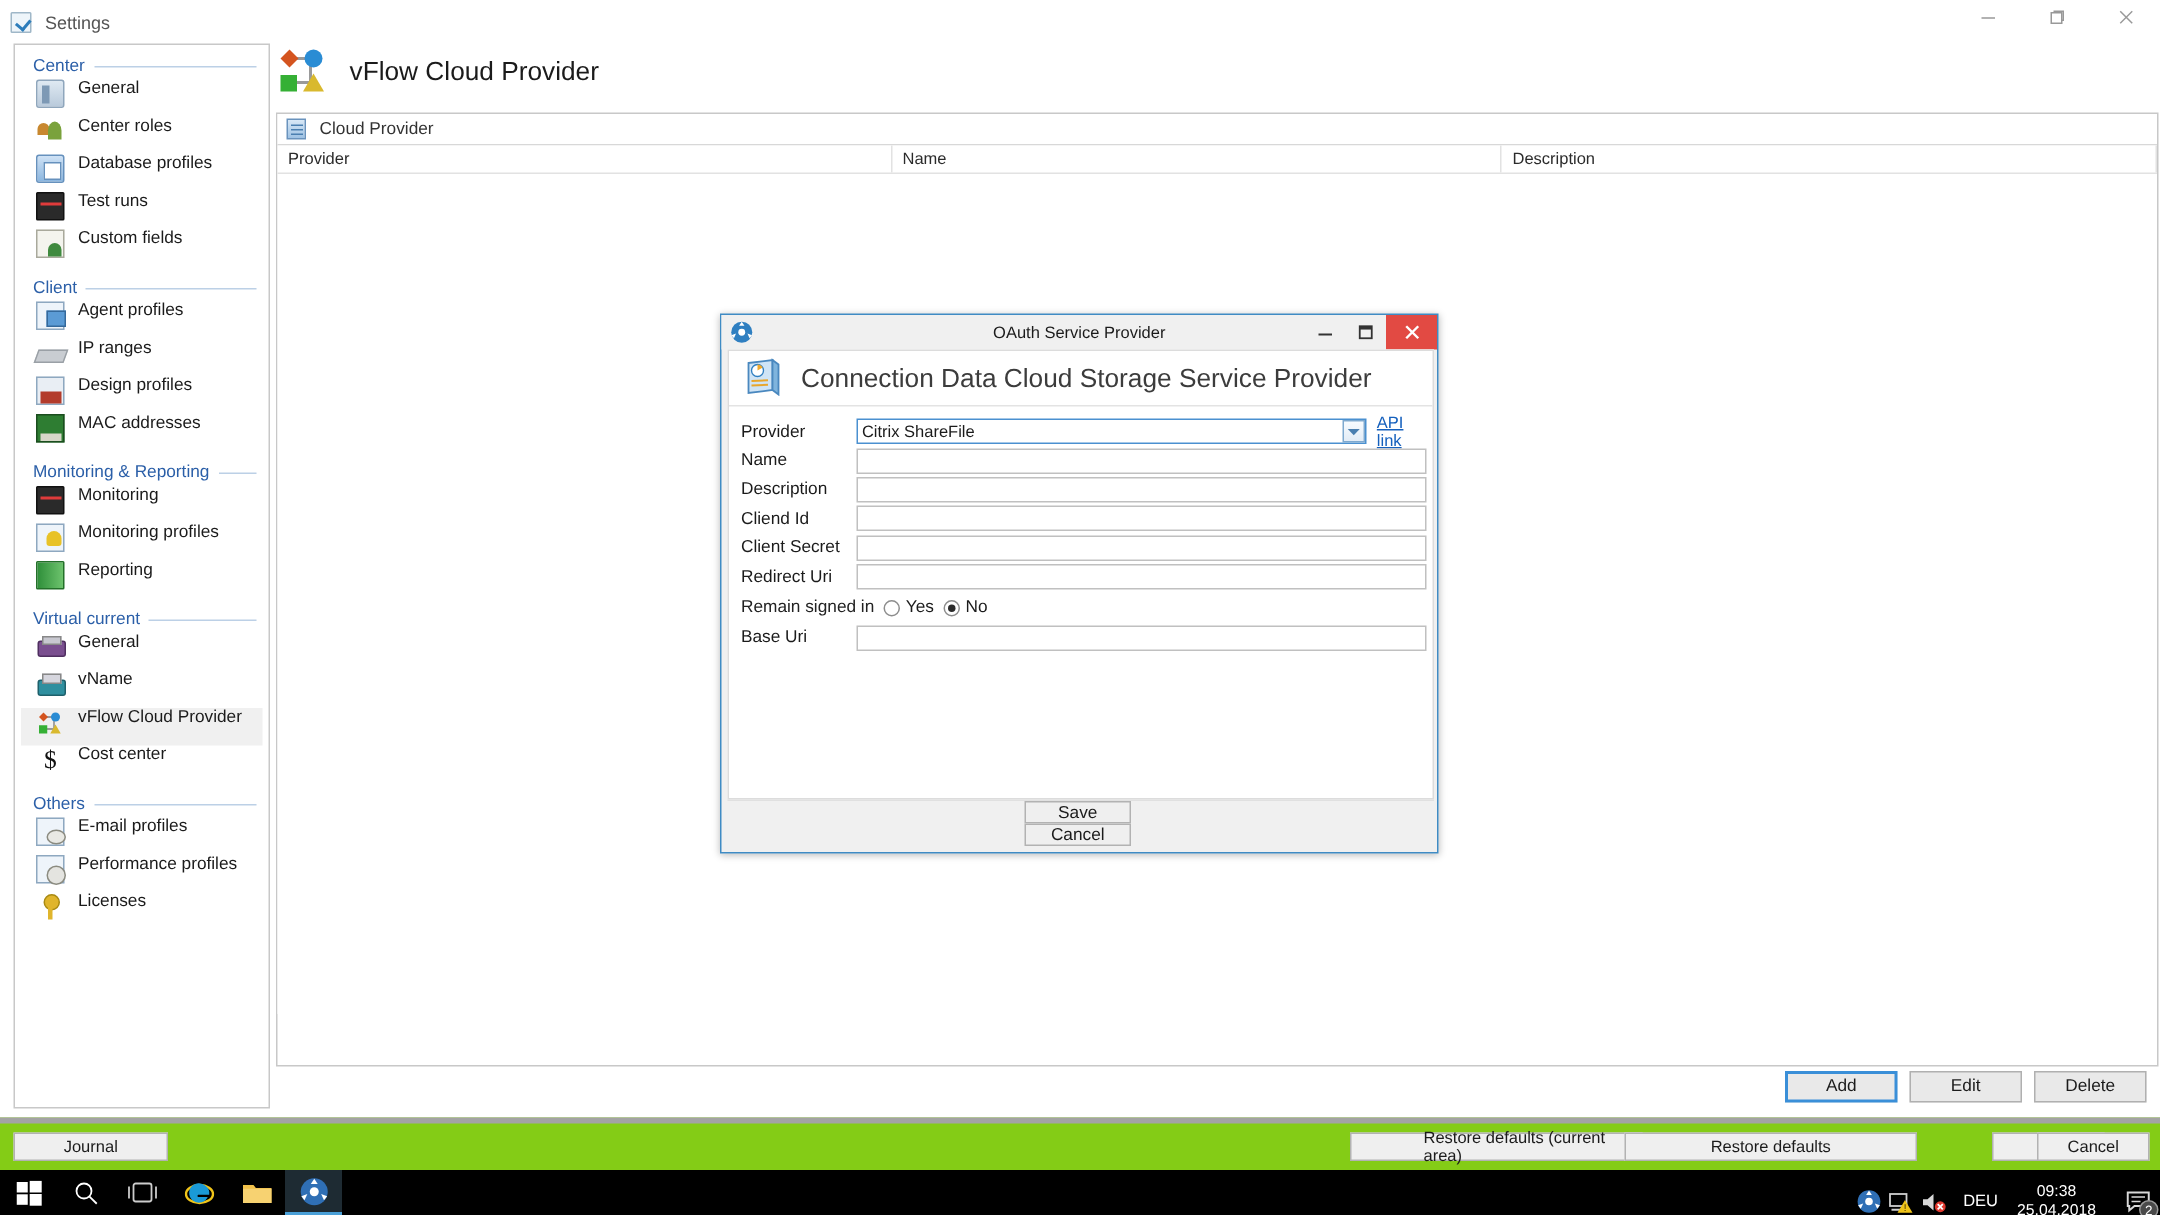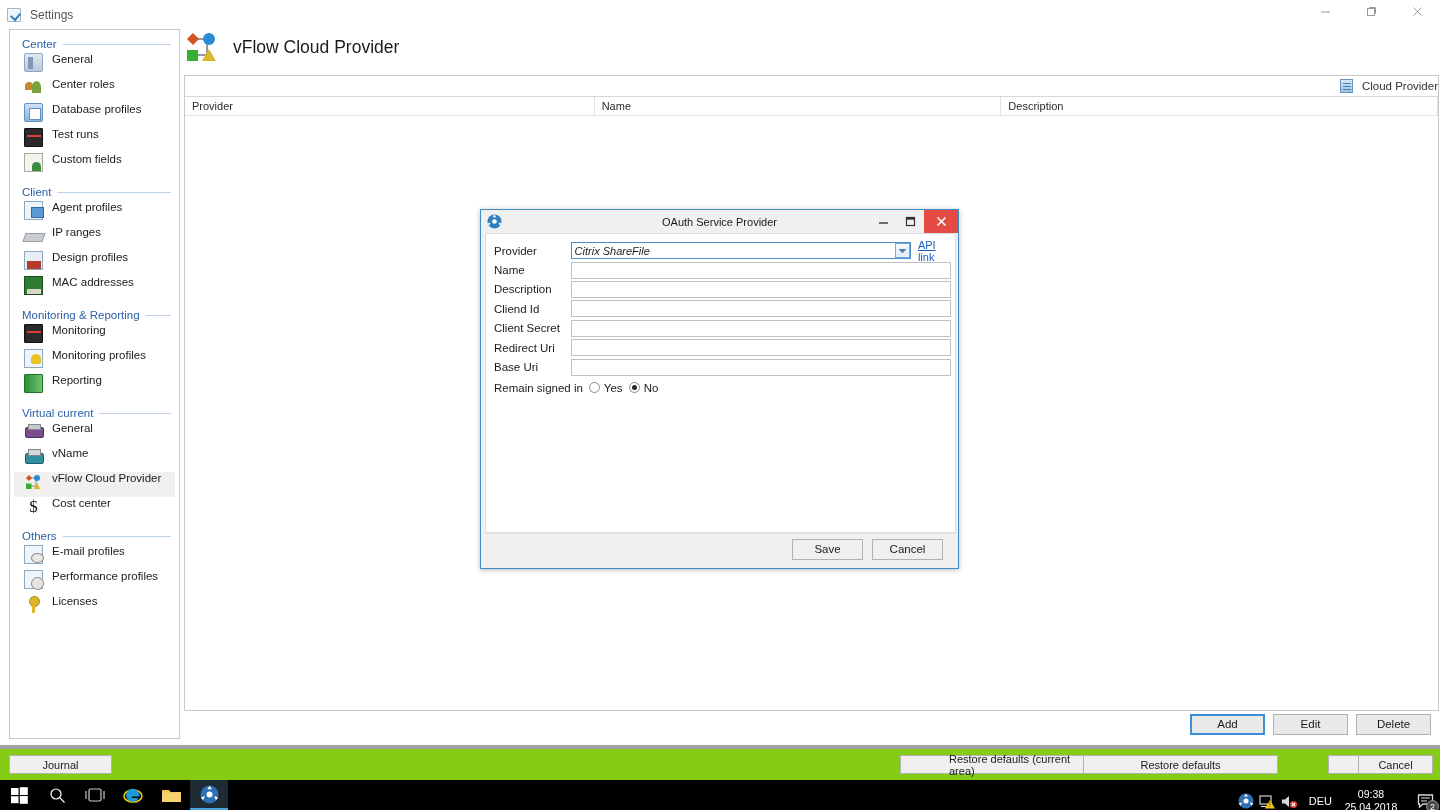--- a/index.html
+++ b/index.html
@@ -129,21 +129,21 @@
   #page-header .ph-title {
     margin-left: 12px; font-size: 17.5px; color: #1b1b1b;
   }
   #content-frame {
     position: absolute; left: 1px; top: 55px; width: 1255px; height: 636px;
     border: 1px solid #c8c8c8; background: #fff;
   }
   #content-tab {
     height: 21px; display: flex; align-items: center;
     border-bottom: 1px solid #d8d8d8;
-    padding-left: 6px; background: #fff; justify-content: flex-end;
+    padding-left: 6px; background: #fff;
   }
   #content-tab .tab-ico {
     width: 13px; height: 14px; background: linear-gradient(180deg,#d8e8f6,#9ec2e4);
     border: 1px solid #6a93bd; position: relative;
   }
   #content-tab .tab-ico:after{content:"";position:absolute;left:2px;top:3px;width:8px;height:1px;box-shadow:0 3px 0 #4a7fb0, 0 6px 0 #4a7fb0;background:#4a7fb0;}
   #content-tab .tab-label { margin-left: 9px; font-size: 11.5px; color: #333; }
 
   #grid-header {
     height: 19px; display: flex; align-items: stretch;
@@ -237,21 +237,21 @@
   .form-row .f-label {
     width: 77px; font-size: 11.5px; color: #1b1b1b;
   }
   .f-input {
     height: 17px; border: 1px solid #c0c0c0; background: #fff;
     font-size: 11px; color: #1b1b1b;
     padding: 0 3px; display: flex; align-items: center;
   }
   .f-combo {
     position: relative; height: 17px; border: 1px solid #4a90d0; background: #fff;
-    font-size: 11px; color: #1b1b1b; padding: 0 3px; display: flex; align-items: center; font-style: italic;
+    font-size: 11px; color: #1b1b1b; padding: 0 3px; display: flex; align-items: center;
   }
   .combo-arrow {
     position: absolute; right: 0px; top: 0px; width: 15px; height: 15px;
     background: linear-gradient(180deg,#f7fbff,#e2ecf6);
     border: 1px solid #7ea9cf;
     display: flex; align-items: center; justify-content: center;
   }
   .combo-arrow svg { display: block; }
   #api-link {
     margin-left: 7px; font-size: 11px; color: #1560bd;
@@ -266,20 +266,21 @@
   .radio.checked:after {
     content: ""; width: 5px; height: 5px; border-radius: 50%; background: #2b2b2b;
   }
   .radio-label { margin-left: 4px; font-size: 11.5px; color: #1b1b1b; }
 
   #dlg-footer {
     position: absolute; left: 4px; bottom: 4px; width: 471px; height: 31px;
     display: flex; align-items: center; justify-content: flex-end;
     padding-right: 13px;
     border-top: 1px solid #e0e0e0;
+    flex-direction: column;
   }
   .dbtn {
     width: 71px; height: 21px; margin-left: 9px;
     background: #efefef; border: 1px solid #b2b2b2;
     font-size: 11.5px; color: #1b1b1b;
     display: flex; align-items: center; justify-content: center;
     cursor: default;
   }
 
   
@@ -530,20 +531,33 @@
       <div class="dlg-wb close">
         <svg width="11" height="11" viewBox="0 0 11 11">
             <line x1="1.5" y1="1.5" x2="9.5" y2="9.5" stroke="#fff" stroke-width="1.6"></line>
             <line x1="9.5" y1="1.5" x2="1.5" y2="9.5" stroke="#fff" stroke-width="1.6"></line>
           </svg>
       </div>
     </div>
   </div>
 
   <div id="dlg-body">
+    <div id="dlg-banner">
+      <span>
+        <svg width="26" height="26" viewBox="0 0 26 26">
+          <path d="M3 4 L19 2 L19 22 L3 24 Z" fill="#cfe4f6" stroke="#4a88bf" stroke-width="1.2"></path>
+          <path d="M19 2 L23 5 L23 25 L19 22 Z" fill="#7fb4dd" stroke="#4a88bf" stroke-width="1.2"></path>
+          <circle cx="9" cy="9" r="4" fill="#ffffff" stroke="#2f7fc1" stroke-width="0.9"></circle>
+          <path d="M9 9 L9 5 A4 4 0 0 1 12.5 7 Z" fill="#f0a82a"></path>
+          <line x1="5" y1="16" x2="16" y2="15.5" stroke="#e8a62c" stroke-width="1.3"></line>
+          <line x1="5" y1="19" x2="16" y2="18.5" stroke="#e8a62c" stroke-width="1.3"></line>
+        </svg>
+      </span>
+      <span class="banner-title">Connection Data Cloud Storage Service Provider</span>
+    </div>
 
     <div id="dlg-form" style="padding-top: 7px;">
         <div class="form-row" style="height: 19.4px;">
           <span class="f-label">Provider</span>
           <div class="f-combo" style="width: 342px;">
             <span>Citrix ShareFile</span>
             <span class="combo-arrow">
               <svg width="9" height="6" viewBox="0 0 9 6">
                 <polygon points="0.5,1 8.5,1 4.5,5.2" fill="#4a7fb0"></polygon>
               </svg>
@@ -564,30 +578,30 @@
           <div class="f-input" style="width: 380px;"></div>
         </div>
         <div class="form-row" style="height: 19.4px;">
           <span class="f-label">Client Secret</span>
           <div class="f-input" style="width: 380px;"></div>
         </div>
         <div class="form-row" style="height: 19.4px;">
           <span class="f-label">Redirect Uri</span>
           <div class="f-input" style="width: 380px;"></div>
         </div>
-        <div class="form-row" style="height: 19.4px;">
-          <span class="f-label">Base Uri</span>
-          <div class="f-input" style="width: 380px;"></div>
-        </div>
         <div class="form-row" style="height: 20px; margin-top: 1px;">
           <span style="font-size: 11.5px;">Remain signed in</span>
           <span class="radio"></span>
           <span class="radio-label">Yes</span>
           <span class="radio checked"></span>
           <span class="radio-label">No</span>
+        </div>
+        <div class="form-row" style="height: 19.4px;">
+          <span class="f-label">Base Uri</span>
+          <div class="f-input" style="width: 380px;"></div>
         </div>
       </div>
   </div>
 
   <div id="dlg-footer">
     <div class="dbtn">Save</div>
     <div class="dbtn">Cancel</div>
   </div>
 </div>
 

